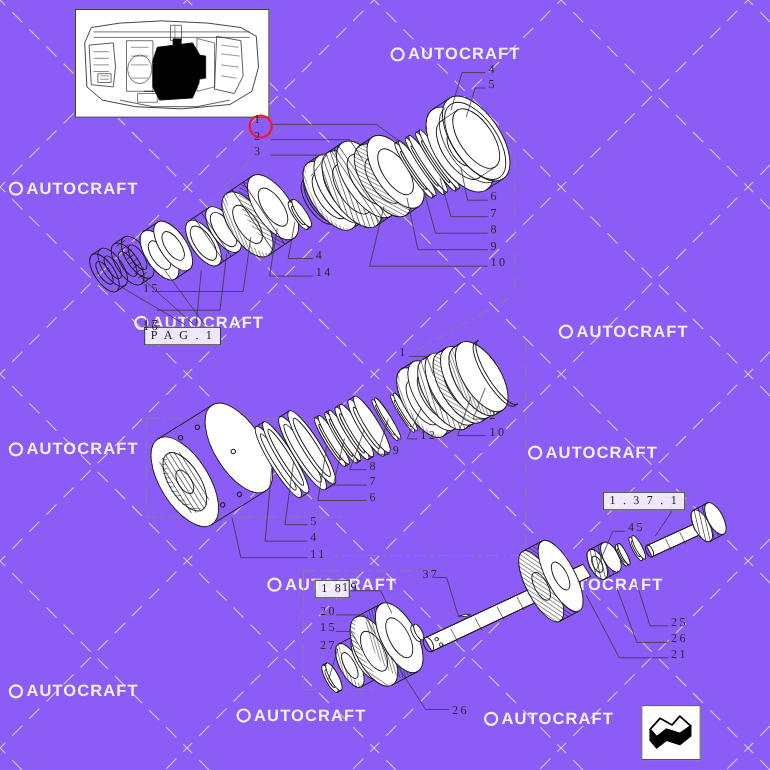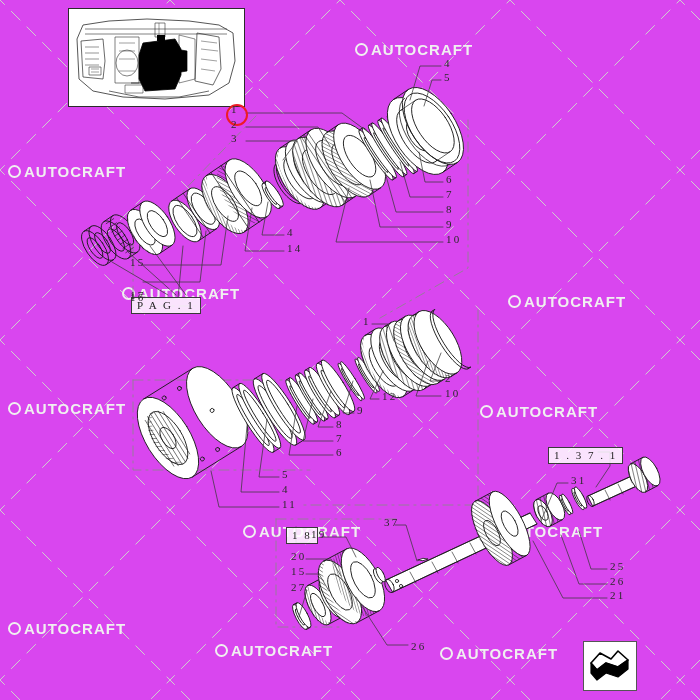--- a/index.html
+++ b/index.html
@@ -3,21 +3,21 @@
 <meta charset="utf-8">
 <title>Parts Diagram</title>
 <style>
   html,body{margin:0;padding:0;background:#ffffff;}
   body{
     font-family:"Liberation Serif", serif;
     width:700px;height:700px;overflow:hidden;
   }
   #page{
     position:relative;width:700px;height:700px;
-    background:#d946ef;overflow:hidden;
+    background:#8b5cf6;overflow:hidden;
   }
 
   
   #bg-hatch{
     position:absolute;inset:0;
     pointer-events:none;
   }
 
   
   .watermark{
@@ -626,21 +626,21 @@
   <div class="cal" style="left:282px;top:468px;">5</div>
   <div class="cal" style="left:282px;top:483px;">4</div>
   <div class="cal" style="left:282px;top:498px;">11</div>
 
   <div class="cal" style="left:311px;top:528px;">19</div>
   <div class="cal" style="left:291px;top:550px;">20</div>
   <div class="cal" style="left:291px;top:565px;">15</div>
   <div class="cal" style="left:291px;top:581px;">27</div>
   <div class="cal" style="left:384px;top:516px;">37</div>
   <div class="cal" style="left:411px;top:640px;">26</div>
-  <div class="cal" style="left:571px;top:474px;">31</div>
+  <div class="cal" style="left:571px;top:474px;">45</div>
   <div class="cal" style="left:610px;top:560px;">25</div>
   <div class="cal" style="left:610px;top:575px;">26</div>
   <div class="cal" style="left:610px;top:589px;">21</div>
 
   <div id="orient">
     <svg viewBox="0 0 52 48" width="52" height="48">
       <rect x="0" y="0" width="52" height="48" fill="#ffffff"></rect>
 
       <path d="M7 21 L16 11 L27 17 L34 9 L44 18 L34 25 L22 21 L13 28 Z" fill="#ffffff" stroke="#000000" stroke-width="1.6" stroke-linejoin="round"></path>
 

